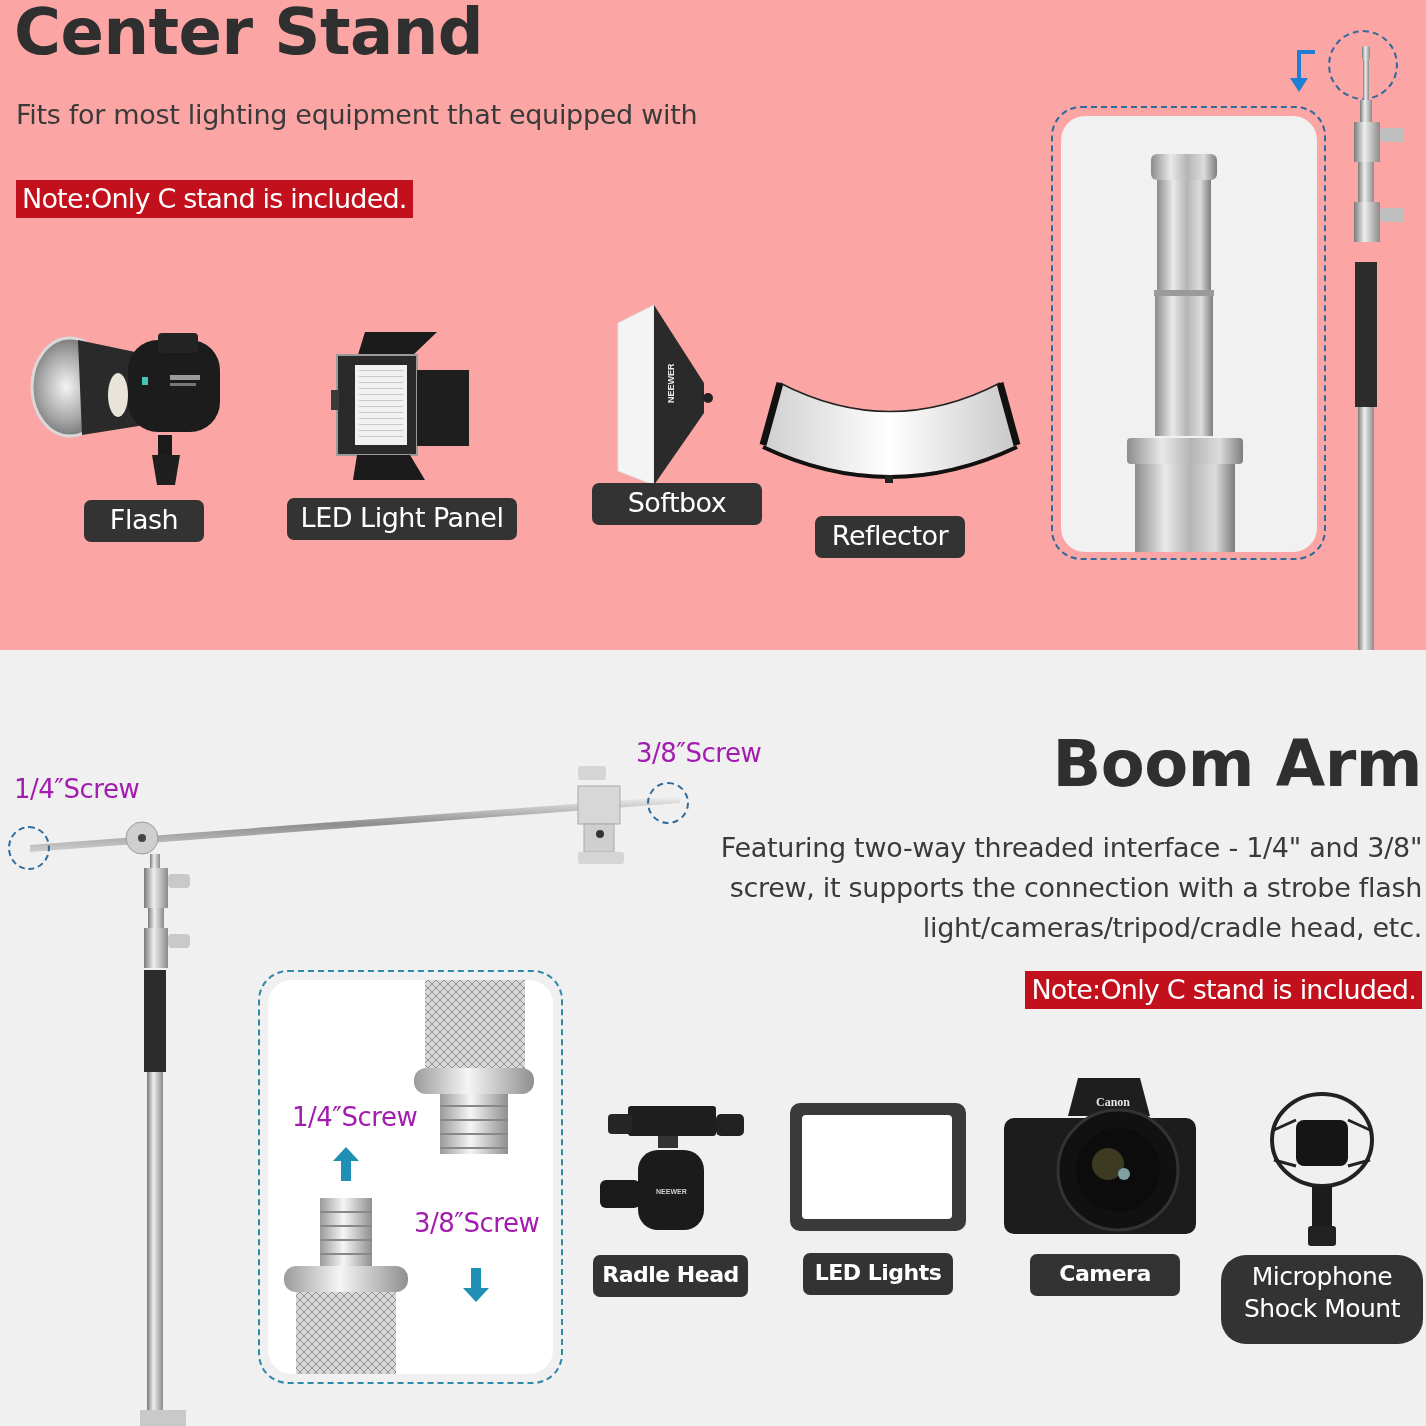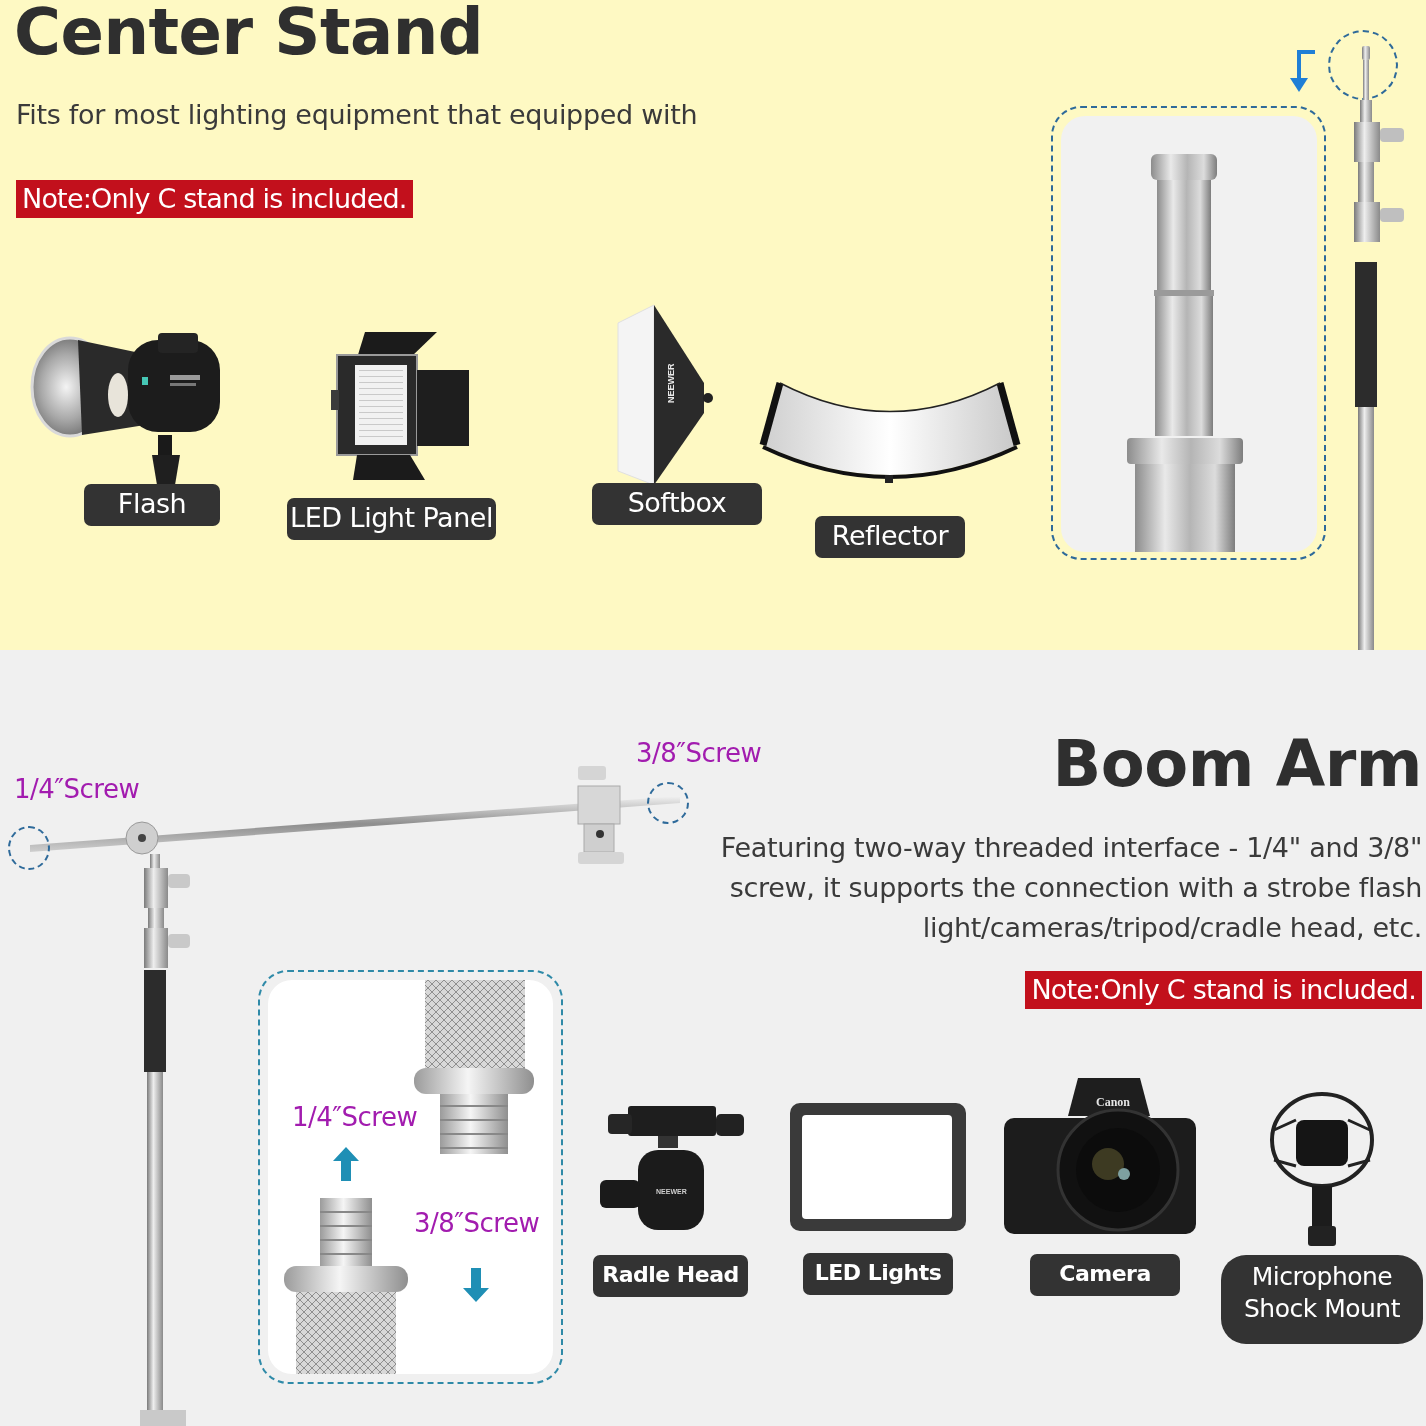--- a/index.html
+++ b/index.html
@@ -2,21 +2,21 @@
 <html><head>
 <meta charset="utf-8">
 <style>
   * { box-sizing: border-box; margin: 0; padding: 0; }
   html, body { width: 1426px; height: 1426px; overflow: hidden; background: #ffffff; }
   body { position: relative; font-family: "DejaVu Sans", "Liberation Sans", sans-serif; color: #333; }
 
   .abs { position: absolute; }
 
   
-  .top { position: absolute; left: 0; top: 0; width: 1426px; height: 650px; background: #fef9c3; }
+  .top { position: absolute; left: 0; top: 0; width: 1426px; height: 650px; background: #fca5a5; }
   .title { position: absolute; font-size: 64px; font-weight: bold; color: #2f2f2f; letter-spacing: -0.5px; line-height: 1; }
   .desc { position: absolute; font-size: 27px; color: #3a3a3a; line-height: 40px; font-weight: normal; letter-spacing: -0.3px; }
   .note { position: absolute; background: #c2101c; color: #ffffff; font-size: 27px; line-height: 38px; height: 38px; padding: 0 6px; letter-spacing: -0.8px; white-space: nowrap; }
 
   .pill { position: absolute; background: #333333; color: #ffffff; border-radius: 7px; text-align: center; font-size: 27px; line-height: 40px; height: 42px; letter-spacing: -0.5px; white-space: nowrap; }
   .pill.bold { font-weight: bold; font-size: 22px; }
   .pill.two { line-height: 32px; padding-top: 6px; height: 89px; font-size: 25px; border-radius: 25px; }
 
   .dashed-box { position: absolute; border: 2px dashed #2e6a9a; border-radius: 30px; }
   .inner-panel { position: absolute; background: #f1f1f1; border-radius: 24px; }
@@ -53,21 +53,21 @@
       <rect x="108" y="25" width="92" height="92" rx="30" fill="#1c1c1c"></rect>
       <rect x="138" y="18" width="40" height="20" rx="4" fill="#242424"></rect>
       <ellipse cx="98" cy="80" rx="10" ry="22" fill="#e8e4da"></ellipse>
       <rect x="122" y="62" width="6" height="8" fill="#46c7b5"></rect>
       <rect x="150" y="60" width="30" height="5" fill="#9a9a9a"></rect>
       <rect x="150" y="68" width="26" height="3" fill="#777"></rect>
       <rect x="138" y="120" width="14" height="22" fill="#1a1a1a"></rect>
       <path d="M132 140 L160 140 L155 170 L137 170 Z" fill="#1f1f1f"></path>
     </svg>
   </div>
-  <div class="pill" style="left:84px; top:484px; width:136px;">Flash</div>
+  <div class="pill" style="left:84px; top:500px; width:120px;">Flash</div>
 
   <div class="abs" style="left:325px; top:320px; width:150px; height:170px;">
     <svg width="150" height="170" viewBox="0 0 150 170">
       <polygon points="40,12 112,12 85,38 32,38" fill="#1b1b1b"></polygon>
       <rect x="12" y="35" width="80" height="100" fill="#2a2a2a" stroke="#9a9a9a" stroke-width="2"></rect>
       <rect x="30" y="45" width="52" height="80" fill="#f1f1f1"></rect>
       <g fill="#c9c9c9">
         <rect x="34" y="50" width="44" height="1"></rect>
           <rect x="34" y="56" width="44" height="1"></rect>
         <rect x="34" y="62" width="44" height="1"></rect>
@@ -79,21 +79,21 @@
         <rect x="34" y="98" width="44" height="1"></rect>
           <rect x="34" y="104" width="44" height="1"></rect>
         <rect x="34" y="110" width="44" height="1"></rect>
           <rect x="34" y="116" width="44" height="1"></rect>
       </g>
       <rect x="92" y="50" width="52" height="76" fill="#1e1e1e"></rect>
       <polygon points="32,135 85,135 100,160 28,160" fill="#1b1b1b"></polygon>
       <rect x="6" y="70" width="8" height="20" fill="#3b3b3b"></rect>
     </svg>
   </div>
-  <div class="pill" style="left:287px; top:498px; width:209px;">LED Light Panel</div>
+  <div class="pill" style="left:287px; top:498px; width:230px;">LED Light Panel</div>
 
   <div class="abs" style="left:616px; top:303px; width:100px; height:183px;">
     <svg width="100" height="183" viewBox="0 0 100 183">
       <polygon points="2,20 38,2 38,182 2,168" fill="#f4f4f4" stroke="#e0e0e0"></polygon>
       <polygon points="38,2 88,80 88,110 38,182" fill="#2a2a2a"></polygon>
       <circle cx="92" cy="95" r="5" fill="#222"></circle>
       <text x="58" y="100" fill="#e8e8e8" font-size="9" font-family="Liberation Sans, sans-serif" font-weight="bold" transform="rotate(-90 58 100)">NEEWER</text>
     </svg>
   </div>
   <div class="pill" style="left:592px; top:483px; width:170px;">Softbox</div>

